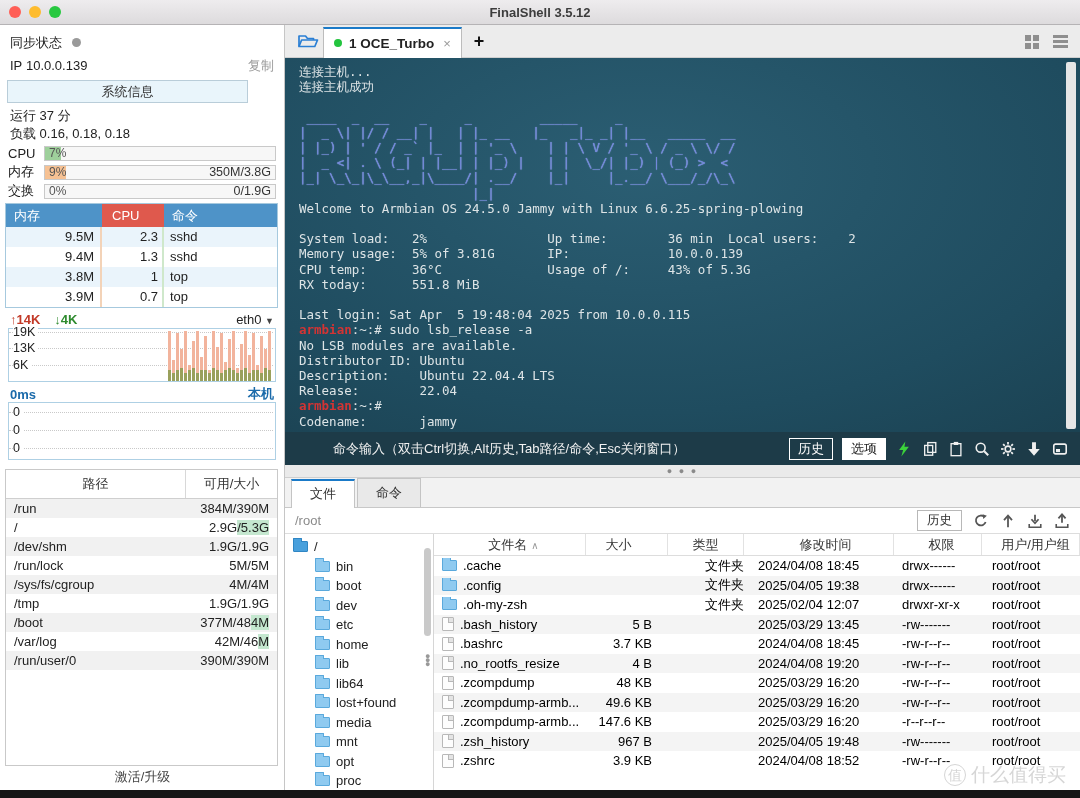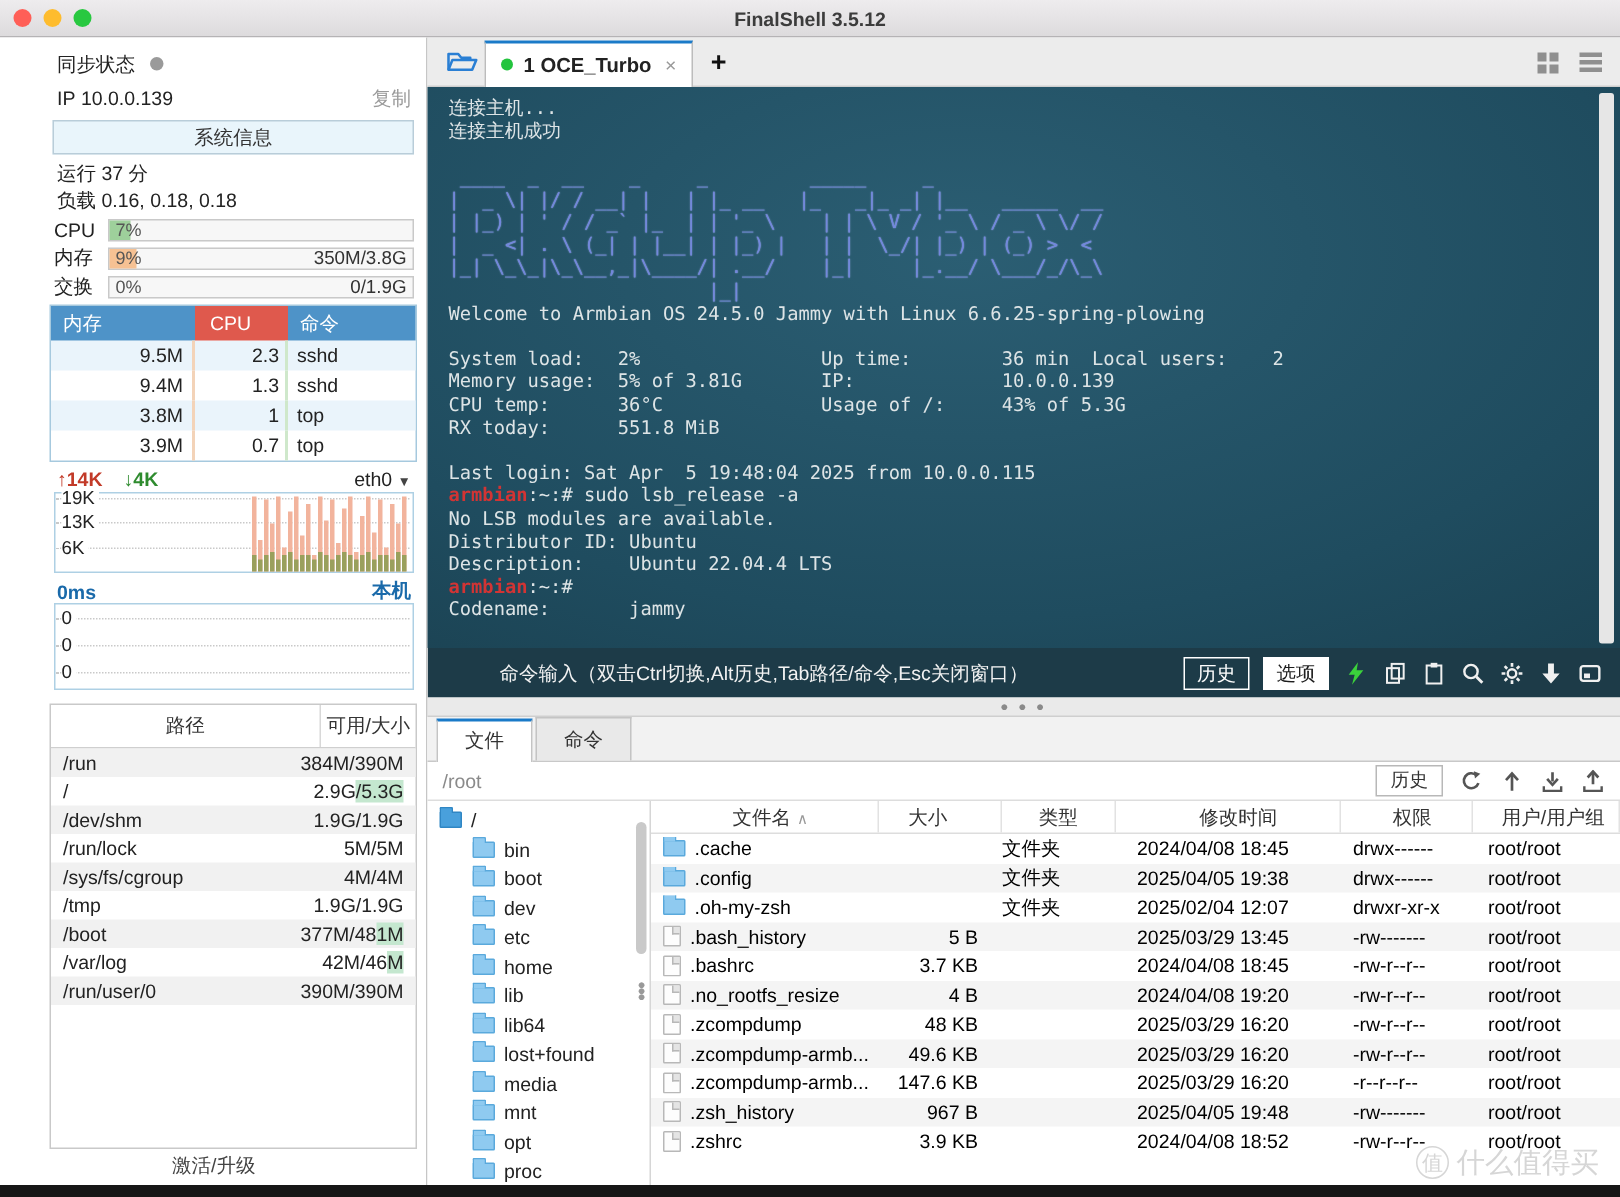--- a/index.html
+++ b/index.html
@@ -8,21 +8,21 @@
 
   
   .titlebar{height:25px;background:linear-gradient(#eeecee,#dddbdd);border-bottom:1px solid #b5b3b5;display:flex;align-items:center;position:relative;}
   .traffic{display:flex;gap:8px;padding-left:9px;z-index:2;}
   .light{width:12px;height:12px;border-radius:50%;}
   .win-title{position:absolute;left:0;right:0;text-align:center;font-size:13px;font-weight:bold;color:#3c3c3c;}
 
   .main{display:flex;height:773px;}
 
   
-  .sidebar{width:285px;min-width:285px;border-right:1px solid #c6c6c6;font-size:13px;color:#222;position:relative;background:#fff;padding-top:6px;padding-left:28px;}
+  .sidebar{width:285px;min-width:285px;border-right:1px solid #c6c6c6;font-size:13px;color:#222;position:relative;background:#fff;padding-top:6px;}
   .sb-row{display:flex;align-items:center;padding:0 10px;height:23px;}
   .sync-dot{width:9px;height:9px;border-radius:50%;background:#9a9a9a;margin-left:10px;}
   .copy-lbl{margin-left:auto;color:#9a9a9a;}
   .sysinfo-btn{display:block;margin:3px 0 3px 7px;width:241px;height:23px;background:#e9f5fb;border:1px solid #b9cdd9;color:#333;font-size:13px;text-align:center;line-height:21px;}
   .sb-text{padding:1px 10px;height:18px;}
   .meter{display:flex;align-items:center;margin:3px 8px 2px 8px;height:16px;}
   .meter .mlabel{width:36px;}
   .mtrack{flex:1;height:15px;border:1px solid #c9c9c9;background:#f7f7f7;position:relative;}
   .mfill{position:absolute;left:0;top:0;bottom:0;}
   .mpct{position:absolute;left:4px;top:0;font-size:12px;color:#555;line-height:13px;}
@@ -120,21 +120,21 @@
   .tree-thumb{position:absolute;left:2px;top:14px;width:7px;height:88px;background:#c9c9c9;border-radius:4px;}
   .strip-dots{position:absolute;left:3px;top:120px;color:#999;font-size:9px;line-height:4px;}
 
   .ftable{flex:1;display:flex;flex-direction:column;font-size:13px;min-width:0;}
   .fhead{display:flex;height:22px;border-bottom:1px solid #ddd;color:#333;align-items:center;background:#fff;}
   .fhead .fc{border-right:1px solid #e2e2e2;text-align:center;line-height:21px;height:100%;}
   .frow{display:flex;height:19.5px;align-items:center;}
   .frow:nth-child(even){background:#f4f4f4;}
   .fc-name{width:152px;display:flex;align-items:center;gap:6px;padding-left:8px;overflow:hidden;white-space:nowrap;}
   .fc-size{width:82px;text-align:right;padding-right:16px;}
-  .fc-type{width:76px;text-align:left;}
+  .fc-type{width:76px;text-align:right;}
   .fc-time{width:150px;padding-left:14px;}
   .fc-perm{width:88px;padding-left:8px;font-family:"Liberation Sans",sans-serif;}
   .fc-user{flex:1;padding-left:10px;}
   .sort-caret{color:#999;font-size:10px;margin-left:4px;}
 
   .watermark{position:absolute;right:14px;bottom:10px;color:#d6d6d6;font-size:19px;display:flex;align-items:center;gap:5px;z-index:5;}
   .wm-circle{border:1.5px solid #d6d6d6;border-radius:50%;width:22px;height:22px;text-align:center;line-height:21px;font-size:14px;}
 
   .bottom-edge{position:absolute;left:0;bottom:0;width:1080px;height:8px;background:#161616;z-index:9;}
   svg{display:block;}
@@ -397,21 +397,21 @@
         <div class="dt-row">
      <span class="dc0">/sys/fs/cgroup</span>
      <span class="dc1">4M/4M</span>
         </div>
         <div class="dt-row">
      <span class="dc0">/tmp</span>
      <span class="dc1">1.9G/1.9G</span>
         </div>
         <div class="dt-row">
      <span class="dc0">/boot</span>
-     <span class="dc1">377M/48<span class="hl">1M</span></span>
+     <span class="dc1">377M/48<span class="hl">4M</span></span>
         </div>
         <div class="dt-row">
      <span class="dc0">/var/log</span>
      <span class="dc1">42M/46<span class="hl">M</span></span>
         </div>
         <div class="dt-row">
      <span class="dc0">/run/user/0</span>
      <span class="dc1">390M/390M</span>
         </div>
       </div>
@@ -464,20 +464,21 @@
           <div class="term-line">System load:   2%                Up time:        36 min  Local users:    2</div>
           <div class="term-line">Memory usage:  5% of 3.81G       IP:             10.0.0.139</div>
           <div class="term-line">CPU temp:      36°C              Usage of /:     43% of 5.3G</div>
           <div class="term-line">RX today:      551.8 MiB</div>
           <div class="term-line">&nbsp;</div>
           <div class="term-line">Last login: Sat Apr  5 19:48:04 2025 from 10.0.0.115</div>
           <div class="term-line"><span class="prompt-red">armbian</span><span class="">:~:# sudo lsb_release -a</span></div>
           <div class="term-line">No LSB modules are available.</div>
           <div class="term-line">Distributor ID: Ubuntu</div>
           <div class="term-line">Description:    Ubuntu 22.04.4 LTS</div>
+          <div class="term-line">Release:        22.04</div>
           <div class="term-line"><span class="prompt-red">armbian</span><span class="">:~:#</span></div>
           <div class="term-line">Codename:       jammy</div>
         </div>
       <div class="term-scrollbar"></div>
     </div>
 
     <div class="cmdbar">
       <span class="cmd-placeholder">命令输入（双击Ctrl切换,Alt历史,Tab路径/命令,Esc关闭窗口）</span>
       <div class="cmd-right">
         <span class="cmd-btn">历史</span>

